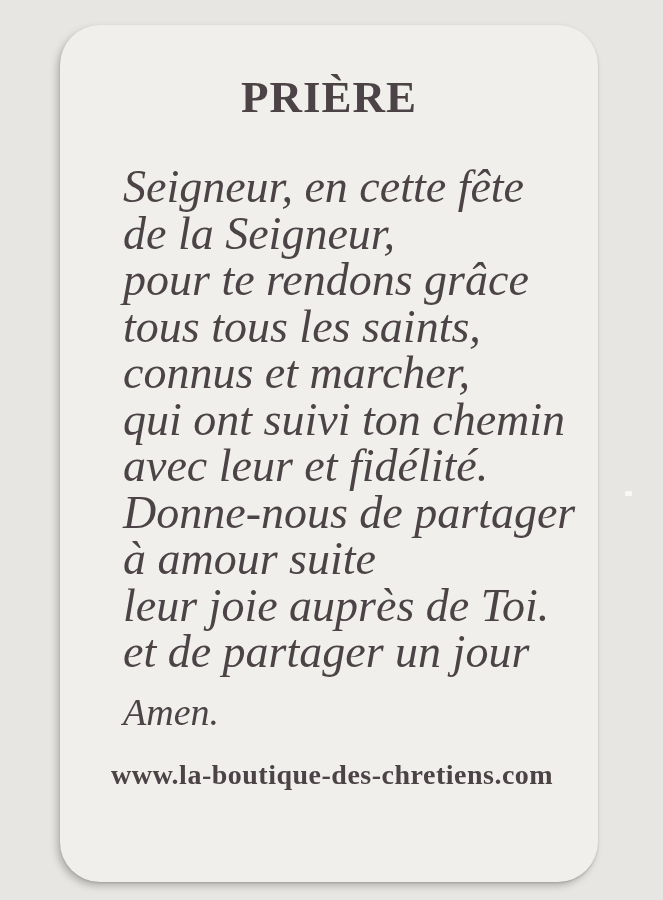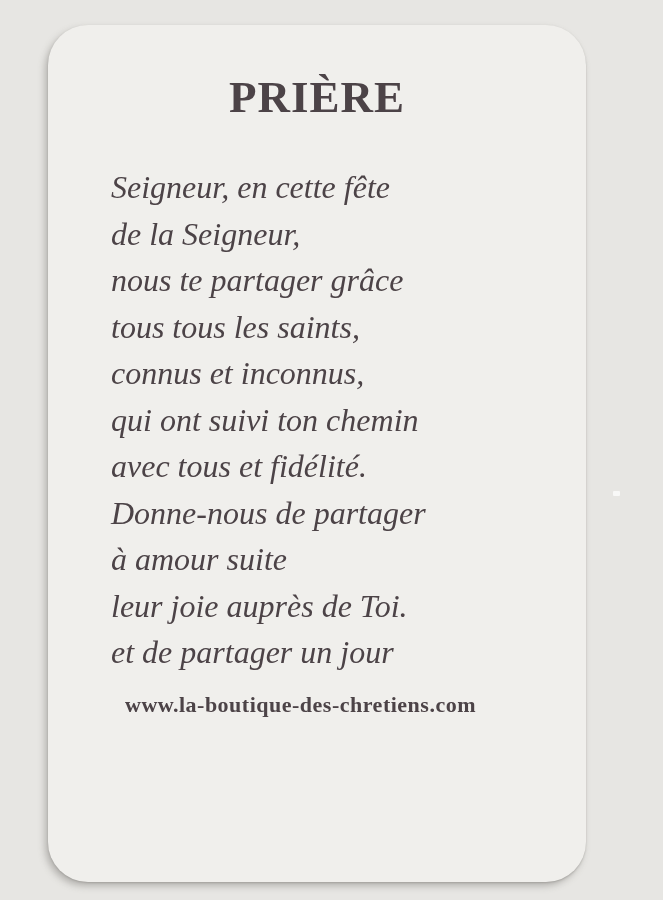--- a/index.html
+++ b/index.html
@@ -13,21 +13,21 @@
     font-family: "Liberation Serif", serif;
     position: relative;
     overflow: hidden;
   }
   .scene {
     position: absolute;
     inset: 0;
   }
   .card {
     position: absolute;
-    left: 48px;
+    left: 60px;
     top: 25px;
     width: 538px;
     height: 857px;
     background: var(--card-bg, #f0efec);
     border-radius: 40px;
     box-shadow:
       -3px 4px 7px rgba(120, 118, 112, 0.45),
       0 1px 2px rgba(120, 118, 112, 0.35);
     box-sizing: border-box;
   }
@@ -38,38 +38,38 @@
     font-size: 45px;
     line-height: 57px;
     letter-spacing: 1px;
     color: var(--text, #4c4347);
   }
   .prayer {
     margin-top: 38px;
     padding-left: 63px;
     padding-right: 20px;
     font-style: italic;
-    font-size: 32px;
+    font-size: 46px;
     line-height: 46.5px;
     color: var(--text, #4c4347);
     white-space: nowrap;
   }
   .amen {
     margin-top: 13px;
     padding-left: 63px;
     font-style: italic;
     font-size: 38px;
     line-height: 47px;
     color: var(--text, #4c4347);
   }
   .website {
-    margin-top: 10px;
-    padding-left: 77px;
+    margin-top: 20px;
+    padding-left: 51px;
     font-weight: bold;
-    font-size: 22px;
+    font-size: 28px;
     line-height: 38px;
     letter-spacing: 0.5px;
     color: var(--text, #4c4347);
   }
   .speck {
     position: absolute;
     left: 565px;
     top: 466px;
     width: 7px;
     height: 5px;
@@ -81,26 +81,27 @@
 <body style="--bg: #e7e6e3; --card-bg: #f0efec; --text: #4c4347;">
 
 <div class="scene">
   <div class="card">
     <div class="title">
       <div>PRIÈRE</div>
     </div>
     <div class="prayer">
       <div>Seigneur, en cette fête</div>
       <div>de la Seigneur,</div>
-      <div>nous te partager grâce</div>
+      <div>pour te rendons grâce</div>
       <div>tous tous les saints,</div>
-      <div>connus et inconnus,</div>
+      <div>connus et marcher,</div>
       <div>qui ont suivi ton chemin</div>
-      <div>avec tous et fidélité.</div>
+      <div>avec leur et fidélité.</div>
       <div>Donne-nous de partager</div>
       <div>à amour suite</div>
       <div>leur joie auprès de Toi.</div>
       <div>et de partager un jour</div>
     </div>
+    <div class="amen">Amen.</div>
     <div class="website">www.la-boutique-des-chretiens.com</div>
     <div class="speck"></div>
   </div>
 </div>
 
 </body></html>

